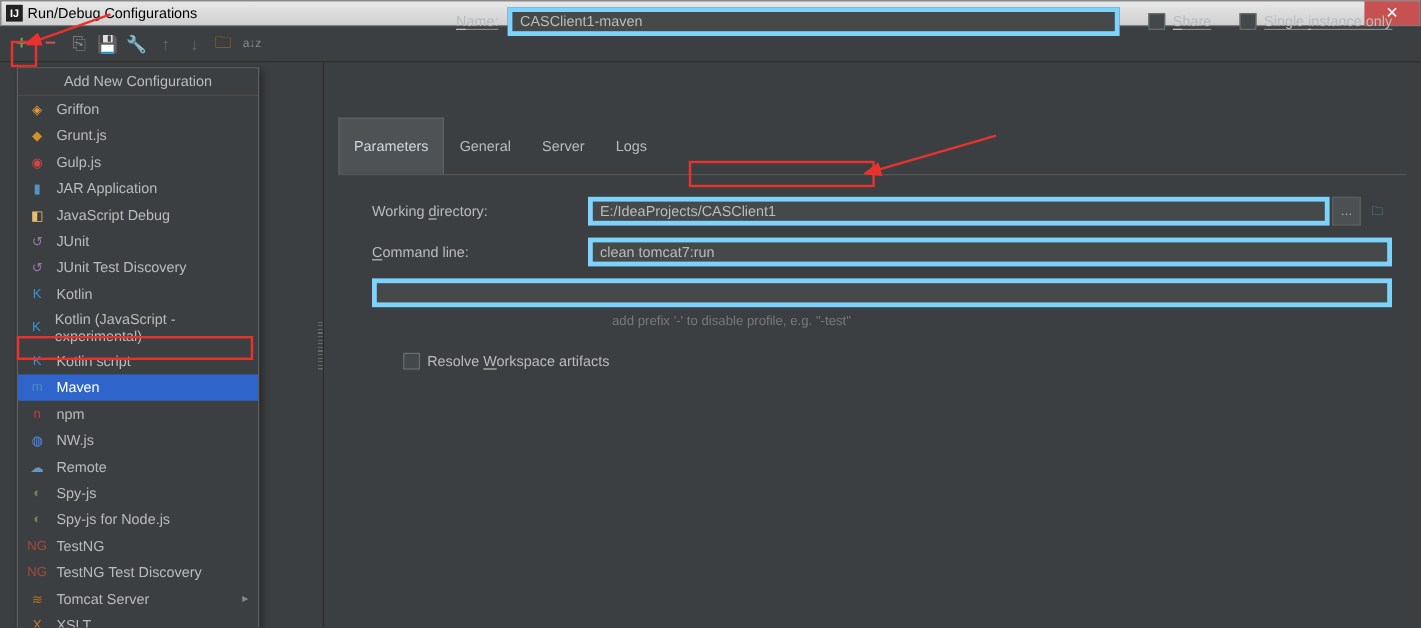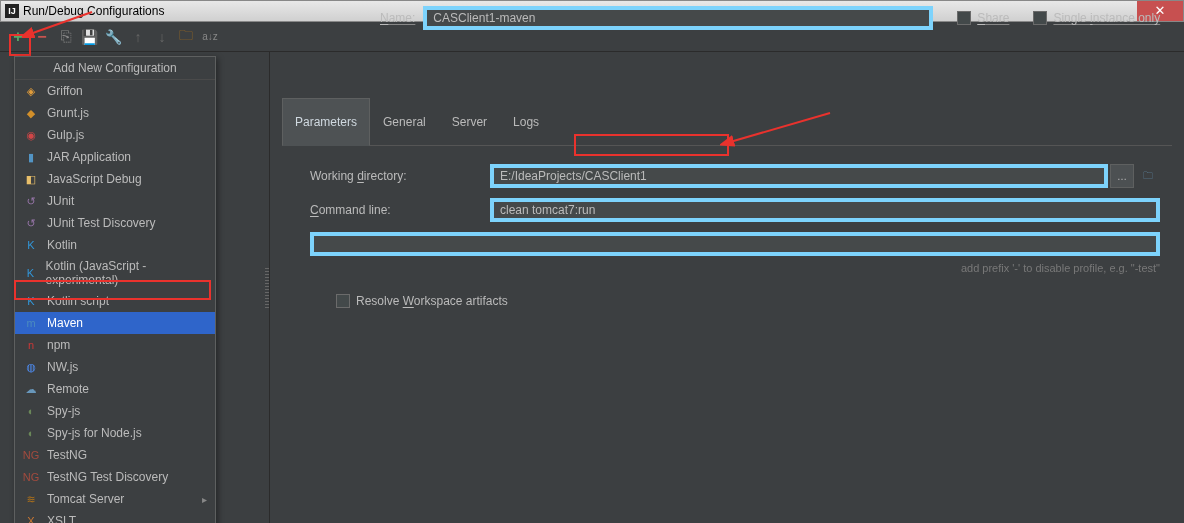--- a/index.html
+++ b/index.html
@@ -28,21 +28,21 @@
 
 .tabs { display: flex; border-bottom: 1px solid #555; margin-top: 46px; }
 .tab { padding: 16px 12px; color: #bbbbbb; cursor: pointer; border: 1px solid transparent; border-bottom: none; }
 .tab.active { background: #4e5254; border: 1px solid #5e6060; border-bottom: 1px solid #4e5254; margin-bottom: -1px; color: #d0d9e0; }
 
 .form { padding: 18px 12px 0 28px; }
 .form-row { display: flex; align-items: center; margin-bottom: 10px; }
 .form-row label { width: 180px; }
 .form-row .input { flex: 1; }
 .browse-btn { width: 24px; height: 24px; background: #4c5052; border: 1px solid #5e6060; color: #bbb; display: flex; align-items: center; justify-content: center; margin-left: 2px; font-size: 10px; }
-.hint { color: #787878; font-size: 11px; margin-left: 200px; margin-top: -4px; margin-bottom: 20px; text-align: right; }
+.hint { color: #787878; font-size: 11px; margin-left: 200px; margin-top: -4px; margin-bottom: 20px; }
 .resolve-row { display: flex; align-items: center; margin-top: 12px; margin-left: 10px; padding-left: 16px; }
 
 .u { text-decoration: underline; text-underline-offset: 2px; }
 
 
 .popup { position: absolute; top: 56px; left: 14px; width: 202px; background: #3c3f41; border: 1px solid #5e6060; box-shadow: 2px 2px 6px rgba(0,0,0,0.4); z-index: 10; }
 .popup-title { text-align: center; padding: 4px 0; color: #bbbbbb; background: #3c3f41; border-bottom: 1px solid #4a4a4a; }
 .popup-item { display: flex; align-items: center; padding: 3px 8px; gap: 8px; cursor: pointer; position: relative; }
 .popup-item.selected { background: #2f65ca; color: #fff; }
 .popup-item .pi { width: 16px; height: 16px; display: flex; align-items: center; justify-content: center; font-size: 11px; }

